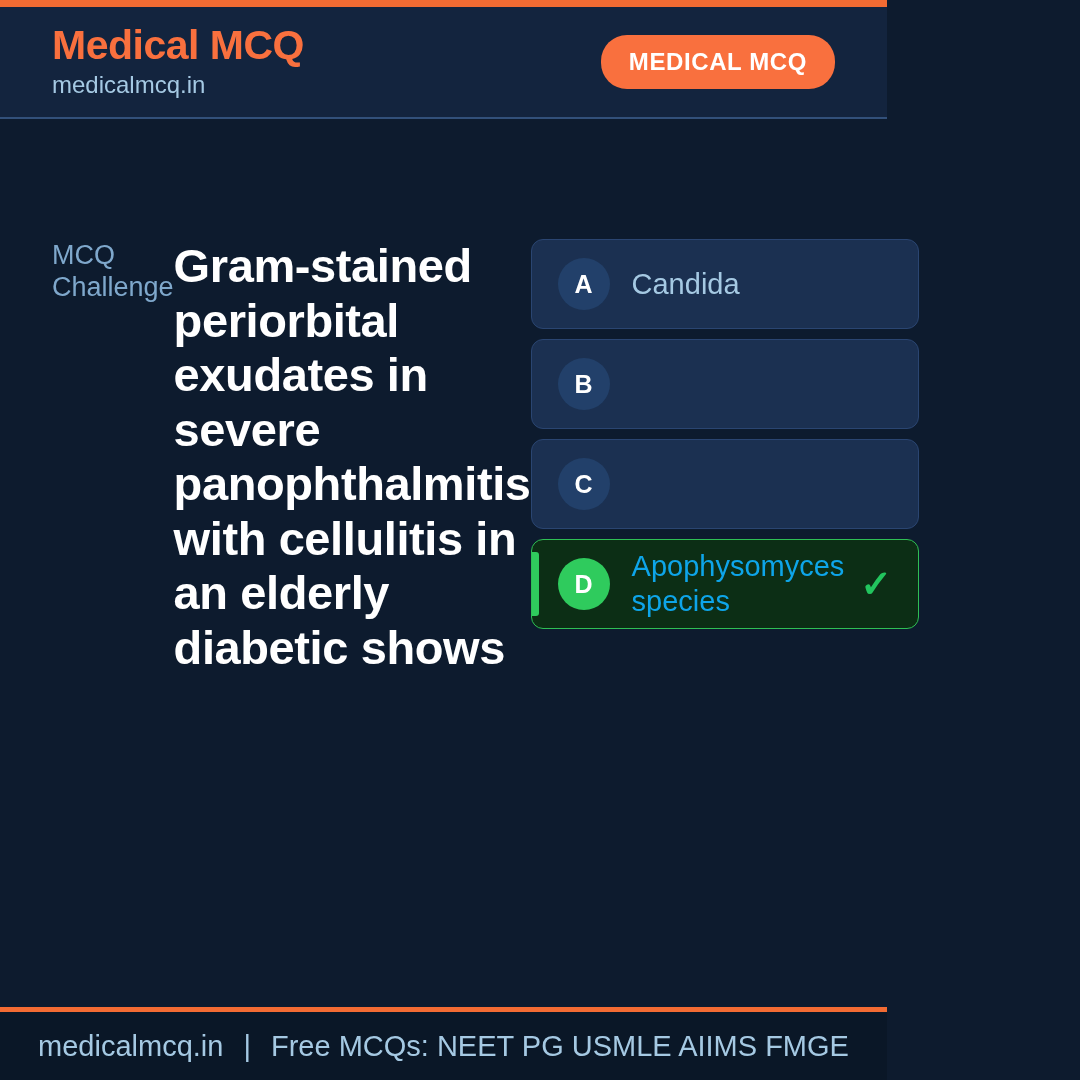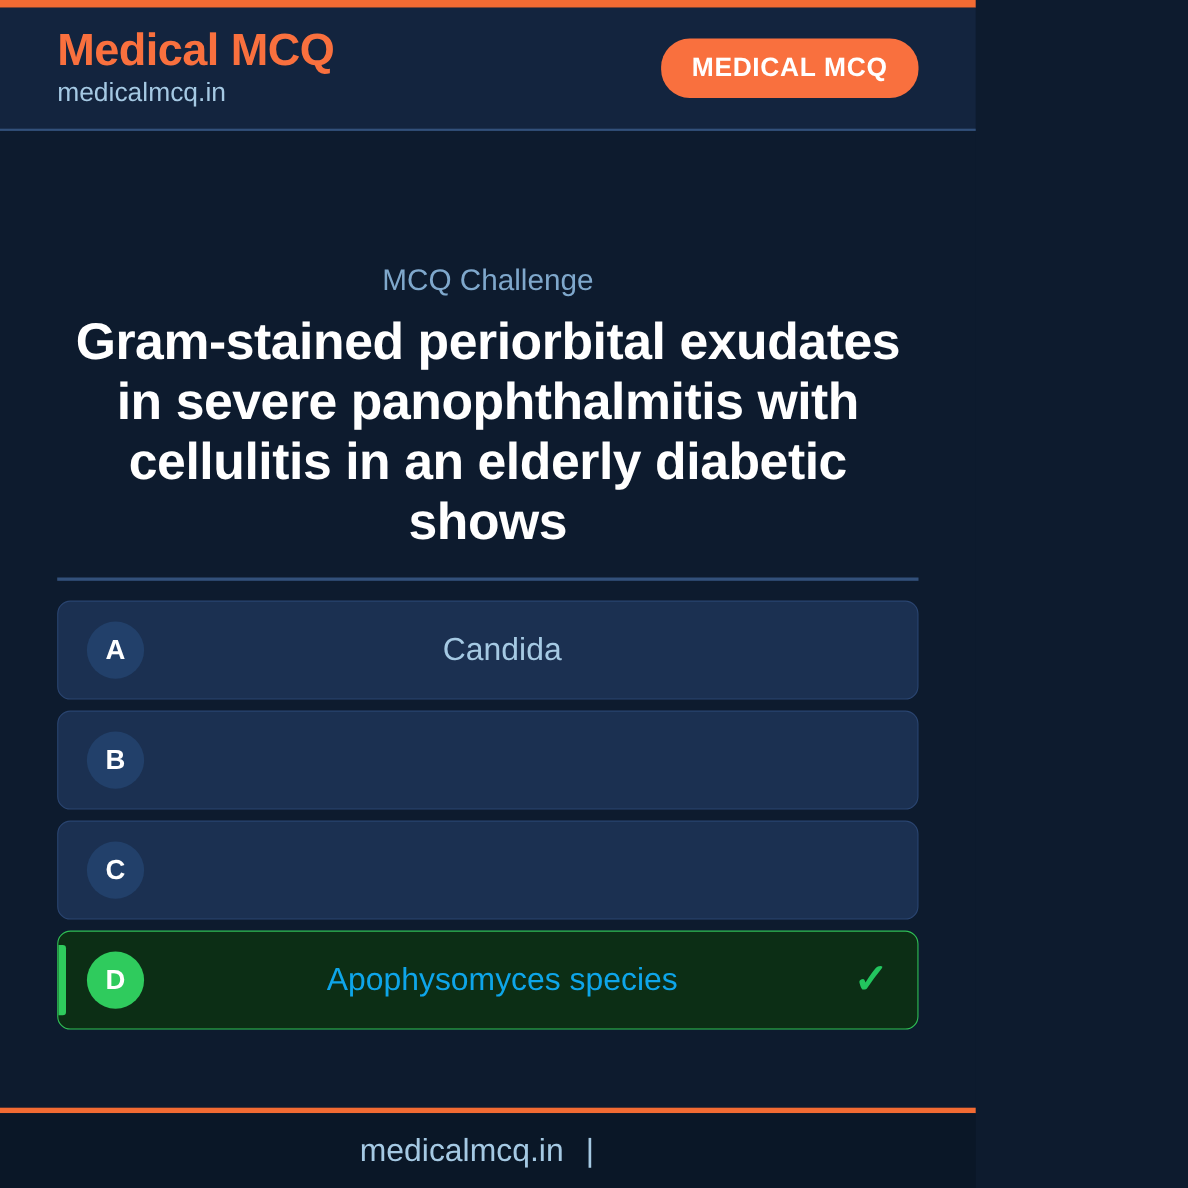--- a/index.html
+++ b/index.html
@@ -70,23 +70,22 @@
     padding: 13px 28px;
     border-radius: 26px;
     white-space: nowrap;
   }
 
   
   .main {
     flex: 1 1 auto;
     padding: 120px 52px 0 52px;
     display: flex;
-    flex-direction: column;
+    flex-direction: row;
     min-height: 0;
-    text-align: center;
   }
 
   .eyebrow {
     color: #7fa8cc;
     font-size: 27px;
     line-height: 1.2;
     margin-bottom: 12px;
   }
 
   .question {
@@ -248,15 +247,16 @@
     </div>
 
     <div class="spacer"></div>
   </div>
 
   <div class="footer-rule"></div>
 
   <div class="footer">
     <span class="footer-text">medicalmcq.in</span>
     <span class="footer-sep">|</span>
+    <span class="footer-text">Free MCQs: NEET PG  USMLE  AIIMS  FMGE</span>
   </div>
 
 </div>
 
 </body></html>

